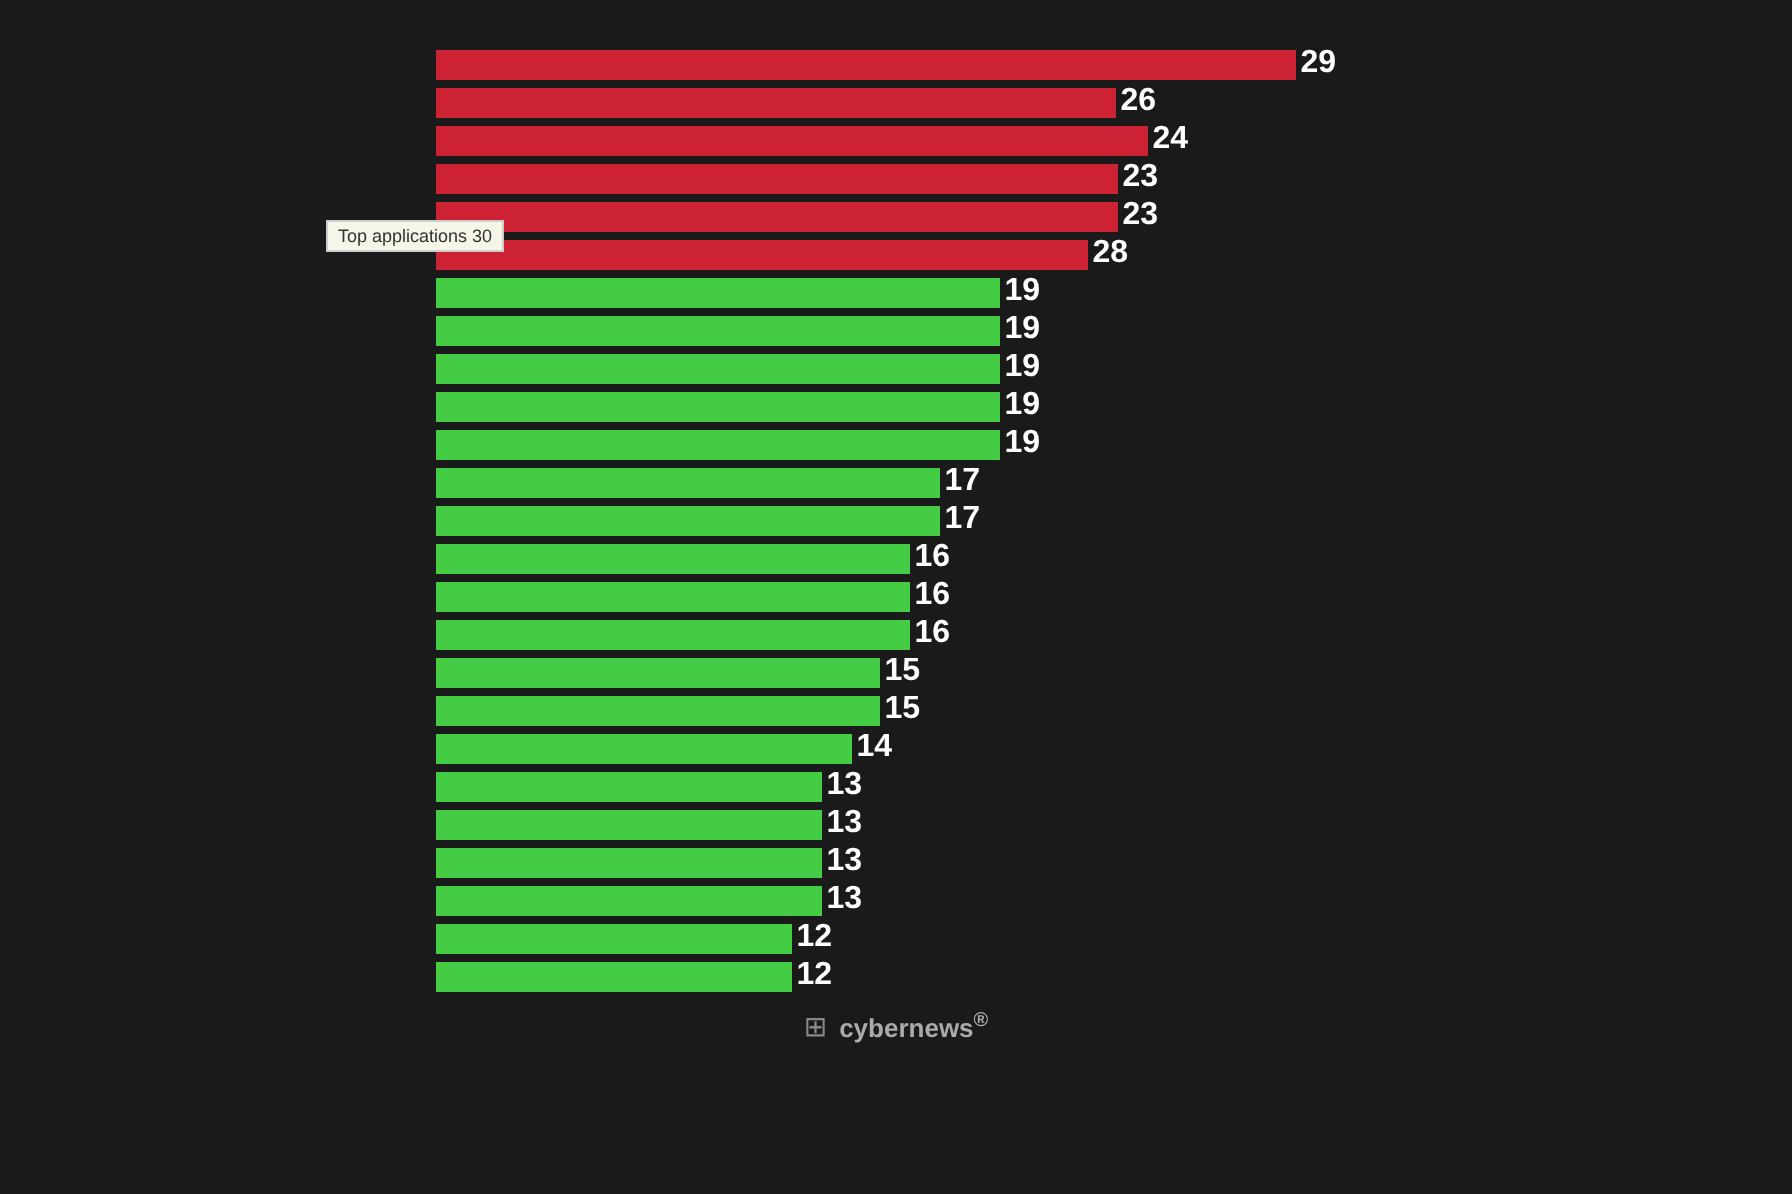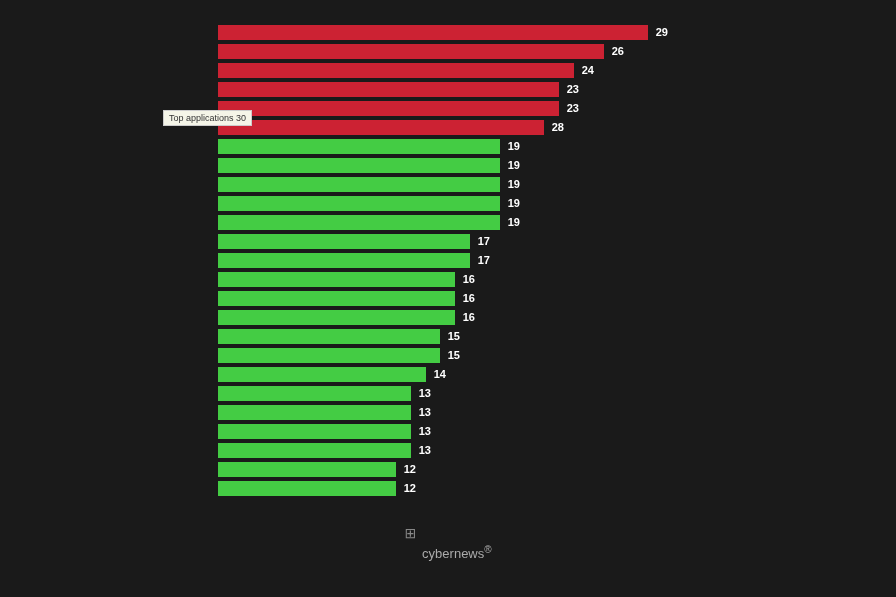--- a/index.html
+++ b/index.html
@@ -48,21 +48,21 @@
       height: 15px;
       position: relative;
       display: flex;
       align-items: center;
       min-width: 2px;
     }
     .bar-value {
       position: absolute;
       right: -20px;
       color: #ffffff;
-      font-size: 11px;
+      font-size: 16px;
       font-weight: bold;
       white-space: nowrap;
     }
     .bar.red { background-color: #cc2233; }
     .bar.green { background-color: #44cc44; text-align: right; }
     .tooltip-box {
       position: absolute;
       background: #f5f5e8;
       color: #333;
       font-size: 9px;
@@ -80,22 +80,21 @@
       margin-top: 8px;
       gap: 6px;
     }
     .footer-icon {
       color: #888;
       font-size: 14px;
     }
     .footer-text {
       color: #aaaaaa;
       font-size: 13px;
-      font-weight: normal;
-      margin-top: 39px;
+      font-weight: bold;
     }
     .footer-reg {
       color: #aaaaaa;
       font-size: 10px;
       vertical-align: super;
     }
   </style>
 </head>
 <body>
 
@@ -103,21 +102,21 @@
   <div class="chart-area" id="chart-area">
     <div class="tooltip-box">Top applications 30</div>
   <div class="bar-row">
         <div class="bar-label">Mon Jio</div>
         <div class="bar red" style="width: 430px;">
           <span class="bar-value">29</span>
         </div>
       </div>
       <div class="bar-row">
         <div class="bar-label">WhatsApp</div>
-        <div class="bar red" style="width: 386px;">
+        <div class="bar red" style="width: 340px;">
           <span class="bar-value">26</span>
         </div>
       </div>
       <div class="bar-row">
         <div class="bar-label">Truecaller</div>
         <div class="bar red" style="width: 356px;">
           <span class="bar-value">24</span>
         </div>
       </div>
       <div class="bar-row">

